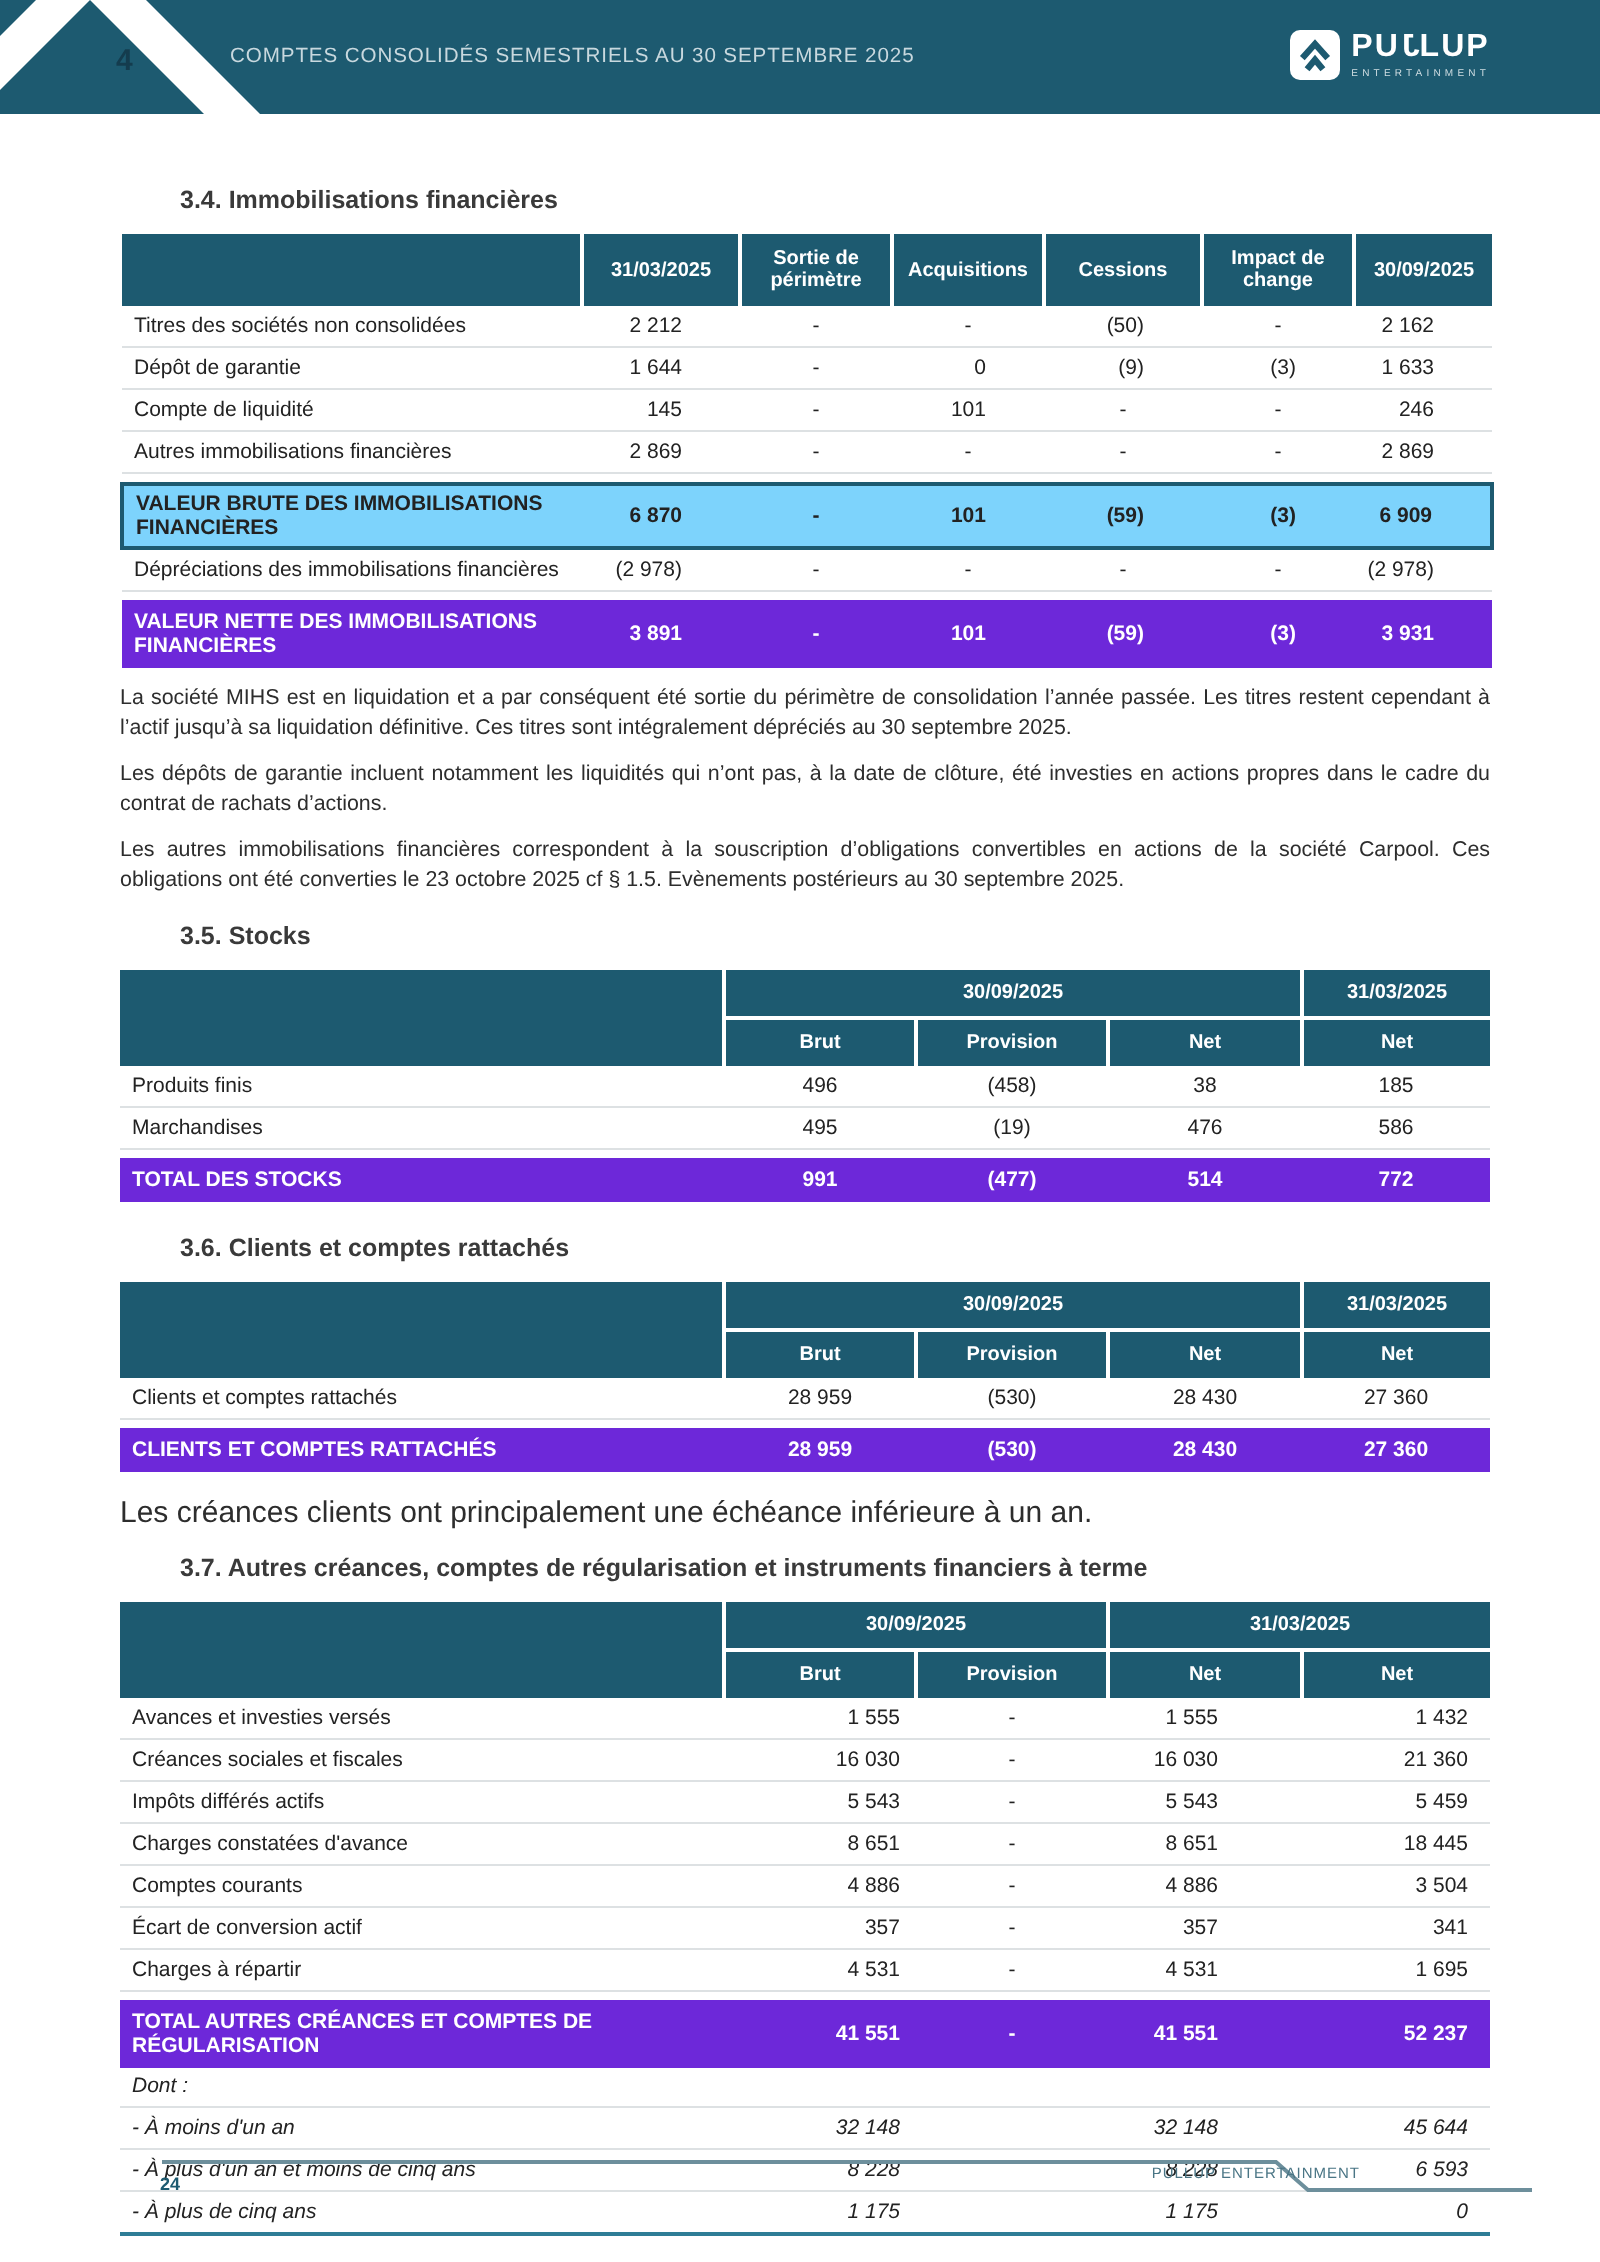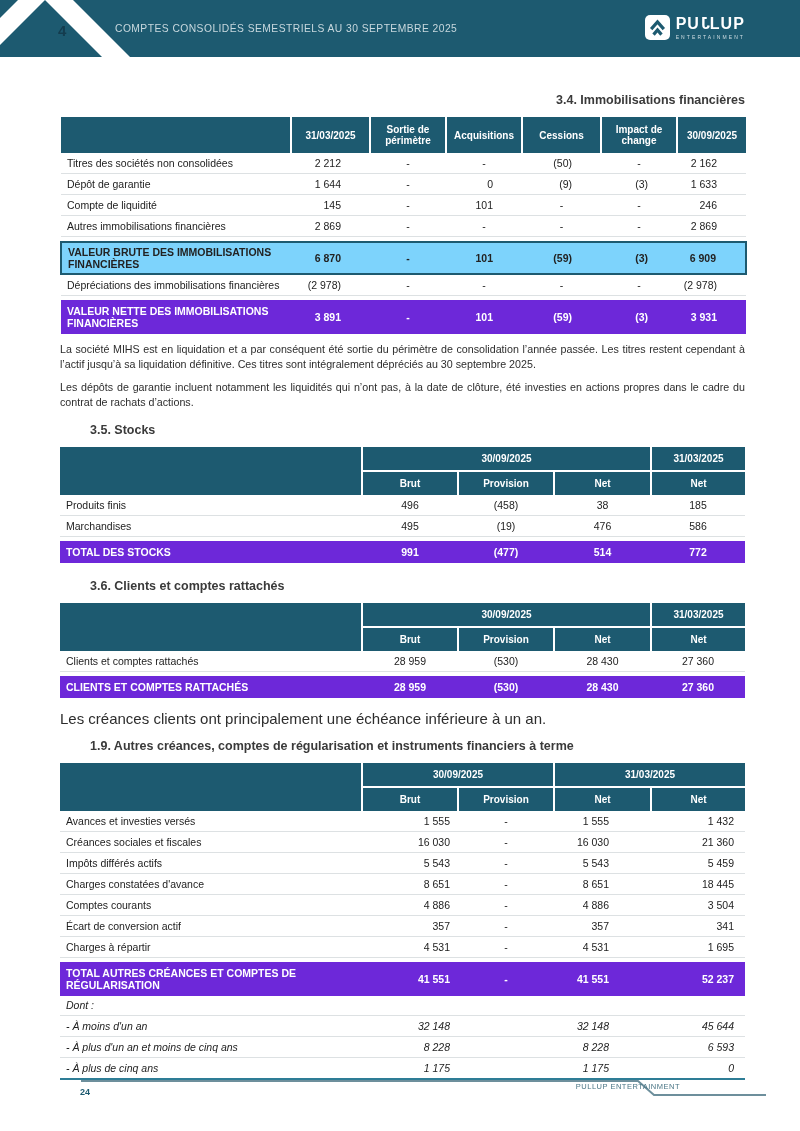--- a/index.html
+++ b/index.html
@@ -16,21 +16,21 @@
   .logo-icon{width:25px;height:25px;background:#ffffff;border-radius:5px;display:flex;
              align-items:center;justify-content:center;}
   .logo-textcol{display:flex;flex-direction:column;align-items:flex-start;}
   .logo-word{font-size:16px;font-weight:800;color:#ffffff;letter-spacing:1px;line-height:16px;}
   .logo-word .flip{display:inline-block;transform:scaleX(-1);}
   .logo-sub{font-size:5px;letter-spacing:2.1px;color:#cfdde2;margin-top:2px;align-self:center;}
 
   
   .content{position:absolute;left:60px;top:57px;width:685px;}
   h3{font-size:12.5px;font-weight:700;color:#3a3a3a;margin:0 0 10px 30px;}
-  .h-34{margin-top:36px;text-align:right;}
+  .h-34{margin-top:36px;}
   .h-35{margin-top:13px;}
   .h-36{margin-top:16px;}
   .h-37{margin-top:12px;}
   p.body-text{font-size:10.7px;line-height:1.4;text-align:justify;margin:8px 0;color:#2d2d2d;}
   p.note-text{font-size:15px;margin:12px 0 12px 0;color:#2d2d2d;}
 
   
   table.ftable{width:685px;border-collapse:collapse;table-layout:fixed;
                font-size:10.5px;color:#222;}
   .ftable th{font-weight:700;}
@@ -190,20 +190,21 @@
             <td class="num">101</td>
             <td class="num">(59)</td>
             <td class="num">(3)</td>
             <td class="num">3 931</td>
           </tr>
         </tbody>
       </table>
 
     <p class="body-text">La société MIHS est en liquidation et a par conséquent été sortie du périmètre de consolidation l’année passée. Les titres restent cependant à l’actif jusqu’à sa liquidation définitive. Ces titres sont intégralement dépréciés au 30 septembre 2025.</p>
     <p class="body-text">Les dépôts de garantie incluent notamment les liquidités qui n’ont pas, à la date de clôture, été investies en actions propres dans le cadre du contrat de rachats d’actions.</p>
+    <p class="body-text">Les autres immobilisations financières correspondent à la souscription d’obligations convertibles en actions de la société Carpool. Ces obligations ont été converties le 23 octobre 2025 cf § 1.5. Evènements postérieurs au 30 septembre 2025.</p>
 
     <h3 class="h-35">3.5. Stocks</h3>
     <table class="ftable t35">
         <colgroup>
           <col style="width: 302px;">
           <col style="width: 96px;">
           <col style="width: 96px;">
           <col style="width: 97px;">
           <col style="width: 94px;">
         </colgroup>
@@ -286,21 +287,21 @@
             <td class="num">28 959</td>
             <td class="num">(530)</td>
             <td class="num">28 430</td>
             <td class="num">27 360</td>
           </tr>
         </tbody>
       </table>
 
     <p class="note-text">Les créances clients ont principalement une échéance inférieure à un an.</p>
 
-    <h3 class="h-37">1.9. Autres créances, comptes de régularisation et instruments financiers à terme</h3>
+    <h3 class="h-37">3.7. Autres créances, comptes de régularisation et instruments financiers à terme</h3>
     <table class="ftable t37">
         <colgroup>
           <col style="width: 302px;">
           <col style="width: 96px;">
           <col style="width: 96px;">
           <col style="width: 97px;">
           <col style="width: 94px;">
         </colgroup>
         <thead>
           <tr>

